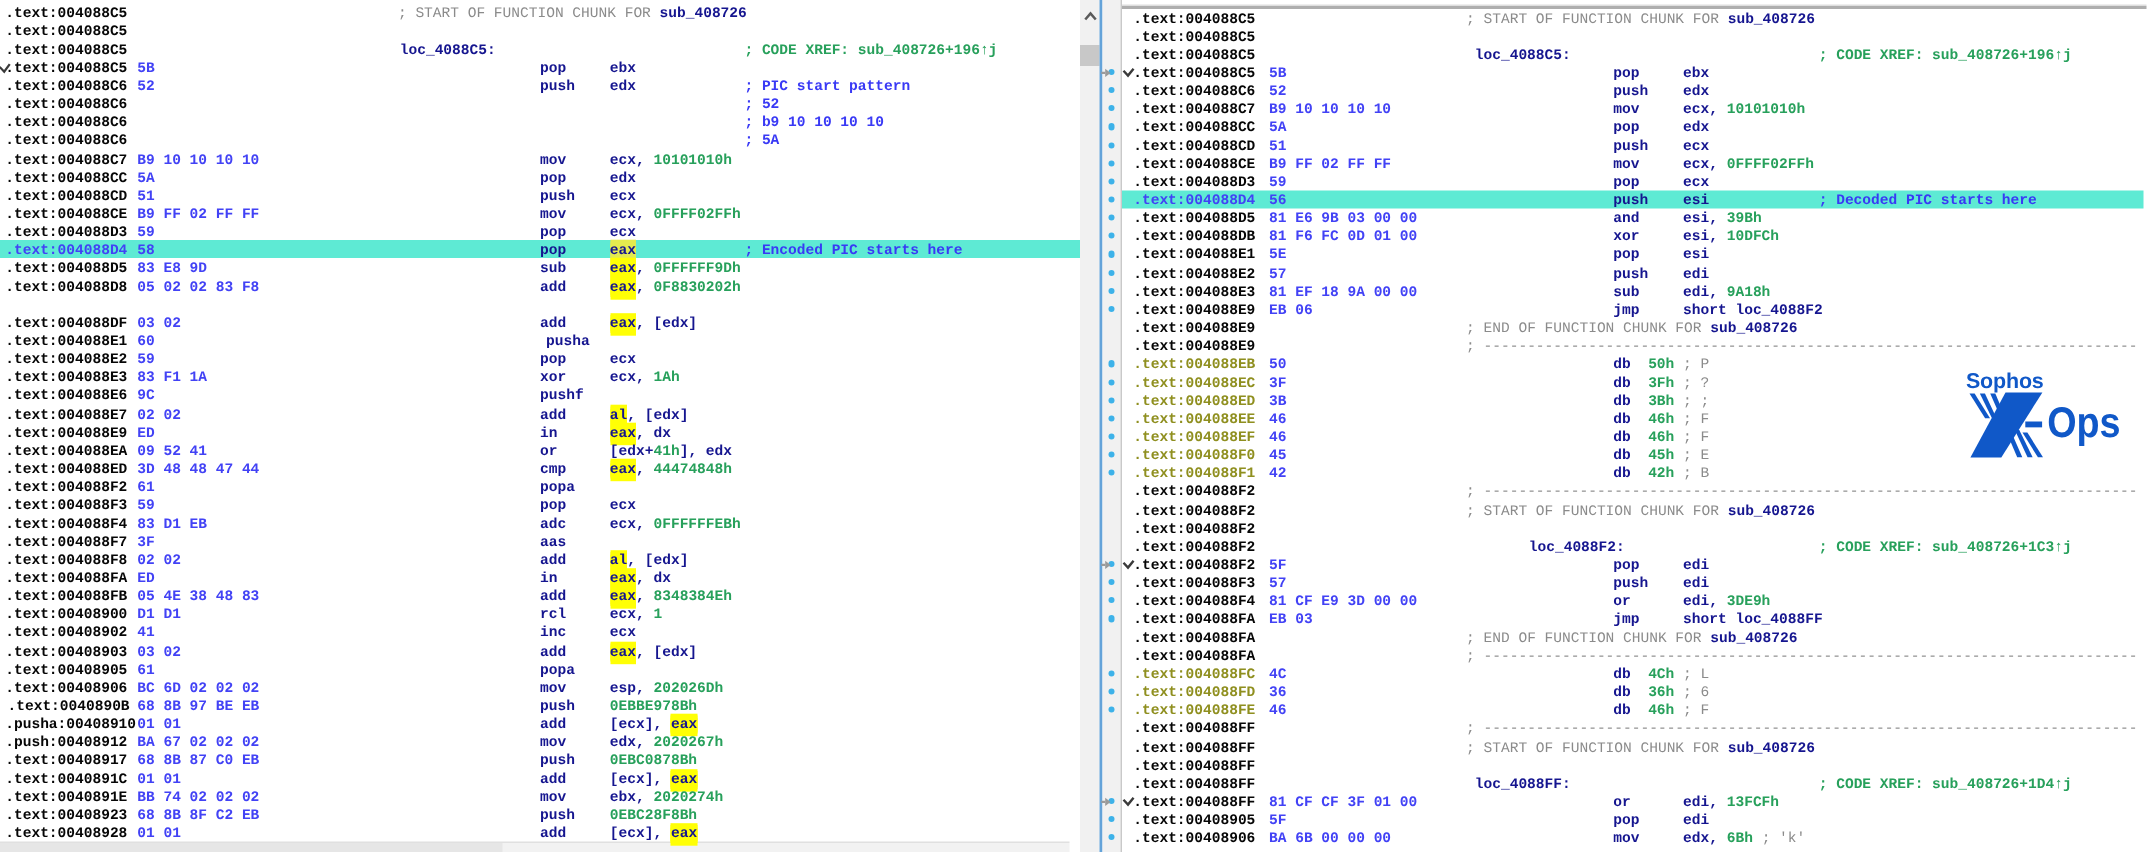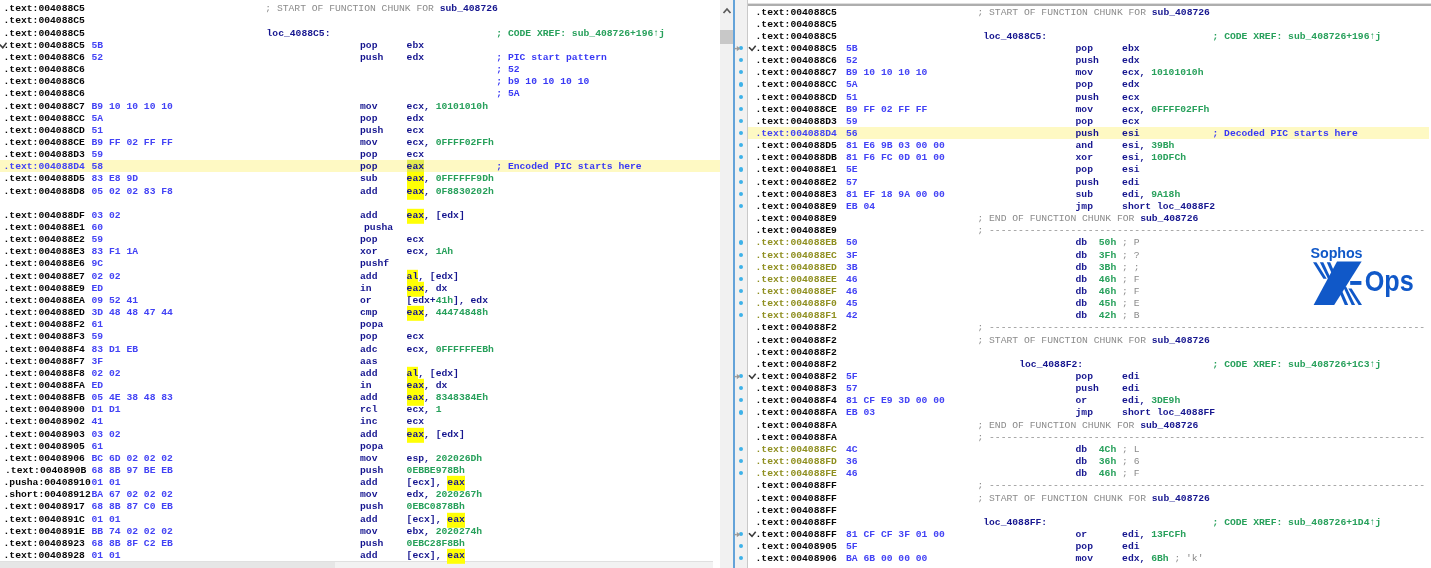--- a/index.html
+++ b/index.html
@@ -1,18 +1,18 @@
 <!DOCTYPE html>
 <html><head><meta charset="utf-8"><style>
 
 html,body{margin:0;padding:0;width:1431px;height:568px;background:#fff;overflow:hidden;}
 #pg{position:absolute;left:0;top:0;width:1431px;height:568px;font-family:"Liberation Mono",monospace;font-size:9.7px;font-weight:bold;}
 .ln{position:absolute;left:0;width:100%;height:12.15px;line-height:12.15px;}
 .ln span{position:absolute;top:0.95px;white-space:pre;line-height:12.15px;}
-.gr{background:#fef9c3;}
+.gr{background:#5eead4;}
 .a{color:#060606;}
 .ab{color:#4242f5;}
 .b{color:#4242f5;}
 .nv{color:#15158f;}
 i.nv{color:#15158f;font-style:normal;font-weight:bold;}
 .u{color:#3939f5;}
 .x{color:#27a05b;}
 .g,i.g{color:#27a05b;font-style:normal;}
 .gc{color:#8b8b8b;font-weight:normal;}
 i.gc{color:#8b8b8b;font-style:normal;font-weight:normal;}
@@ -262,21 +262,21 @@
 <span class="nv" style="left:406.58px;"><i class="g">0EBBE978Bh</i></span>
 </div>
 <div class="ln" style="top:473.85px;">
 <span class="a" style="left:3.50px;">.pusha:00408910</span>
 <span class="b" style="left:91.50px;">01 01</span>
 <span class="nv" style="left:360.00px;">add</span>
 <span class="nv" style="left:406.58px;">[ecx], </span>
 <span class="nv y" style="left:447.33px;">eax</span>
 </div>
 <div class="ln" style="top:486.00px;">
-<span class="a" style="left:3.50px;">.short:00408912</span>
+<span class="a" style="left:3.50px;">.push:00408912</span>
 <span class="b" style="left:91.50px;">BA 67 02 02 02</span>
 <span class="nv" style="left:360.00px;">mov</span>
 <span class="nv" style="left:406.58px;">edx, <i class="g">2020267h</i></span>
 </div>
 <div class="ln" style="top:498.15px;">
 <span class="a" style="left:3.50px;">.text:00408917</span>
 <span class="b" style="left:91.50px;">68 8B 87 C0 EB</span>
 <span class="nv" style="left:360.00px;">push</span>
 <span class="nv" style="left:406.58px;"><i class="g">0EBC0878Bh</i></span>
 </div>
@@ -394,21 +394,21 @@
 <span class="nv" style="left:1122.08px;">edi</span>
 </div>
 <div class="ln" style="top:182.25px;">
 <span class="a" style="left:755.50px;">.text:004088E3</span>
 <span class="b" style="left:846.00px;">81 EF 18 9A 00 00</span>
 <span class="nv" style="left:1075.50px;">sub</span>
 <span class="nv" style="left:1122.08px;">edi, <i class="g">9A18h</i></span>
 </div>
 <div class="ln" style="top:194.40px;">
 <span class="a" style="left:755.50px;">.text:004088E9</span>
-<span class="b" style="left:846.00px;">EB 04</span>
+<span class="b" style="left:846.00px;">EB 06</span>
 <span class="nv" style="left:1075.50px;">jmp</span>
 <span class="nv" style="left:1122.08px;">short loc_4088F2</span>
 </div>
 <div class="ln" style="top:206.55px;">
 <span class="a" style="left:755.50px;">.text:004088E9</span>
 <span class="gc" style="left:977.40px;">; END OF FUNCTION CHUNK FOR <i class="nv">sub_408726</i></span>
 </div>
 <div class="ln" style="top:218.70px;">
 <span class="a" style="left:755.50px;">.text:004088E9</span>
 <span class="gc" style="left:977.40px;">; ---------------------------------------------------------------------------</span>

